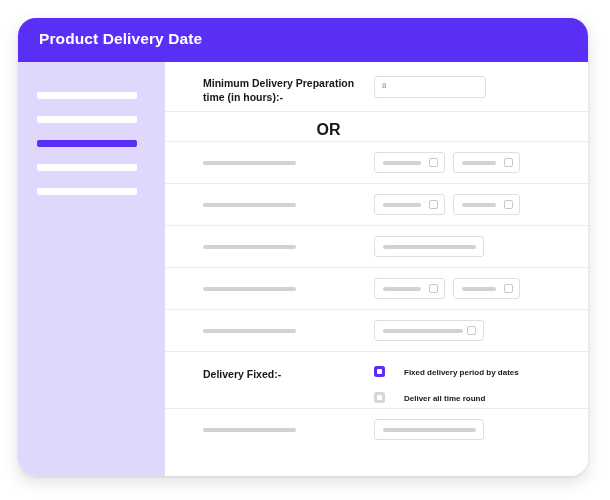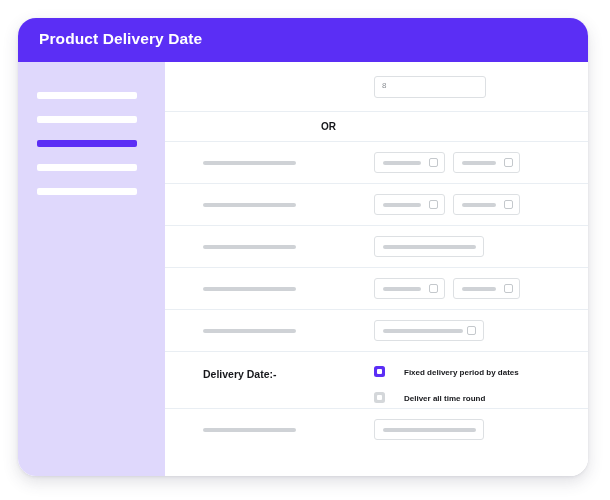--- a/index.html
+++ b/index.html
@@ -119,21 +119,21 @@
     height: 4px;
     border-radius: 2px;
     background: #cfd2d6;
   }
 
   .or-text {
     position: absolute;
     left: 0;
     width: 423px;
     text-align: center;
-    font-size: 10px;
+    font-size: 16px;
     font-weight: bold;
     color: #17181c;
   }
   .or-shift { transform: translateX(-48px); }
 
   
   .text-input {
     position: absolute;
     box-sizing: border-box;
     height: 22px;
@@ -224,20 +224,21 @@
         <div class="side-bar-item" style="top:30px"></div>
         <div class="side-bar-item" style="top:54px"></div>
         <div class="side-bar-item active" style="top:78px"></div>
         <div class="side-bar-item" style="top:102px"></div>
         <div class="side-bar-item" style="top:126px"></div>
       </div>
 
       <div class="form-pane">
 
         <div class="form-row" style="top:0px;height:50px">
+          <div class="row-label-text" style="top:14px">Minimum Delivery Preparation time (in hours):-</div>
           <div class="text-input" style="left:209px;top:14px;width:112px">
             <span class="input-value">8</span>
           </div>
         </div>
 
         <div class="form-row" style="top:50px;height:30px">
           <div class="or-text or-shift" style="top:9px">OR</div>
         </div>
 
         <div class="form-row" style="top:80px;height:42px">
@@ -285,21 +286,21 @@
 
         <div class="form-row" style="top:248px;height:42px">
           <div class="skeleton-label" style="top:19px"></div>
           <div class="skel-input" style="left:209px;top:10px;width:110px">
             <span class="bar" style="width:80px"></span>
             <span class="sq-icon" style="right:7px"></span>
           </div>
         </div>
 
         <div class="form-row" style="top:290px;height:57px">
-          <div class="row-label-text" style="top:15px">Delivery Date:-</div>
+          <div class="row-label-text" style="top:15px">Delivery Fixed:-</div>
 
           <div class="checkbox on" style="left:209px;top:14px">
             <span class="inner"></span>
           </div>
           <div class="option-text" style="left:227px;top:16px">Fixed delivery period by dates</div>
 
           <div class="checkbox off" style="left:209px;top:40px">
             <span class="inner"></span>
           </div>
           <div class="option-text" style="left:227px;top:42px">Deliver all time round</div>

